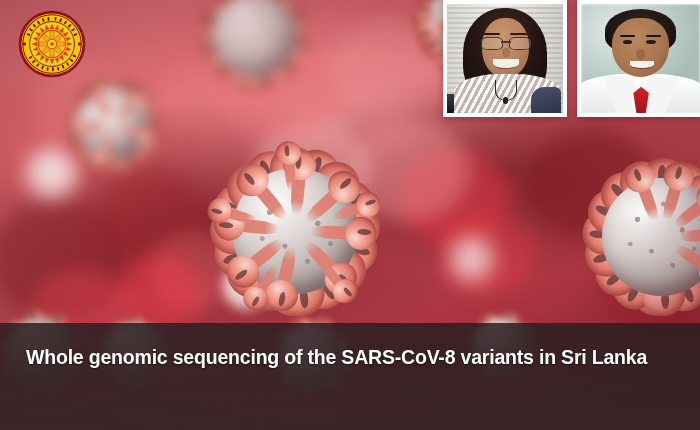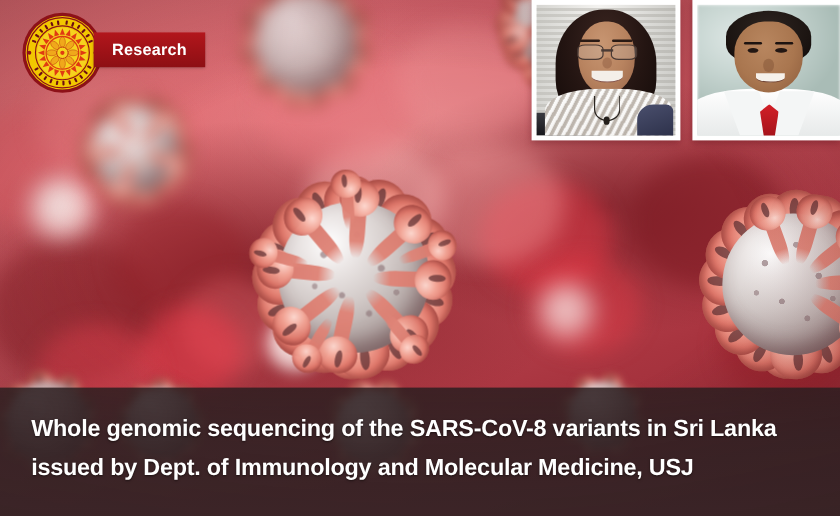--- a/index.html
+++ b/index.html
@@ -893,23 +893,20 @@
           <g transform="rotate(315)">
               <ellipse cx="0" cy="-13" rx="3.6" ry="6.4"></ellipse>
             </g>
         </g>
         <circle r="7" fill="#f6d21f" stroke="#c0390f" stroke-width="1.2"></circle>
         <circle r="2.6" fill="#e03a12"></circle>
       </g>
     </svg>
   </div>
 
-  <div id="research-badge">
-    <span>Research</span>
-  </div>
 
   <div class="portrait" id="portrait-left">
     <div class="photo">
       <div class="blinds"></div>
       <div class="desk"></div>
       <div class="hair"></div>
       <div class="face"></div>
       <div class="brow l"></div>
       <div class="brow r"></div>
       <div class="glasses">
@@ -939,16 +936,15 @@
       <div class="m-brow r"></div>
       <div class="m-eye l"></div>
       <div class="m-eye r"></div>
       <div class="m-nose"></div>
       <div class="m-smile"></div>
     </div>
   </div>
 
   <div id="caption-bar">
     <div class="line">Whole genomic sequencing of the SARS-CoV-8 variants in Sri Lanka</div>
-    <div class="line">issued by Dept. of Immunology and Molecular Medicine, USJ</div>
   </div>
 
 </div>
 
 </body></html>

